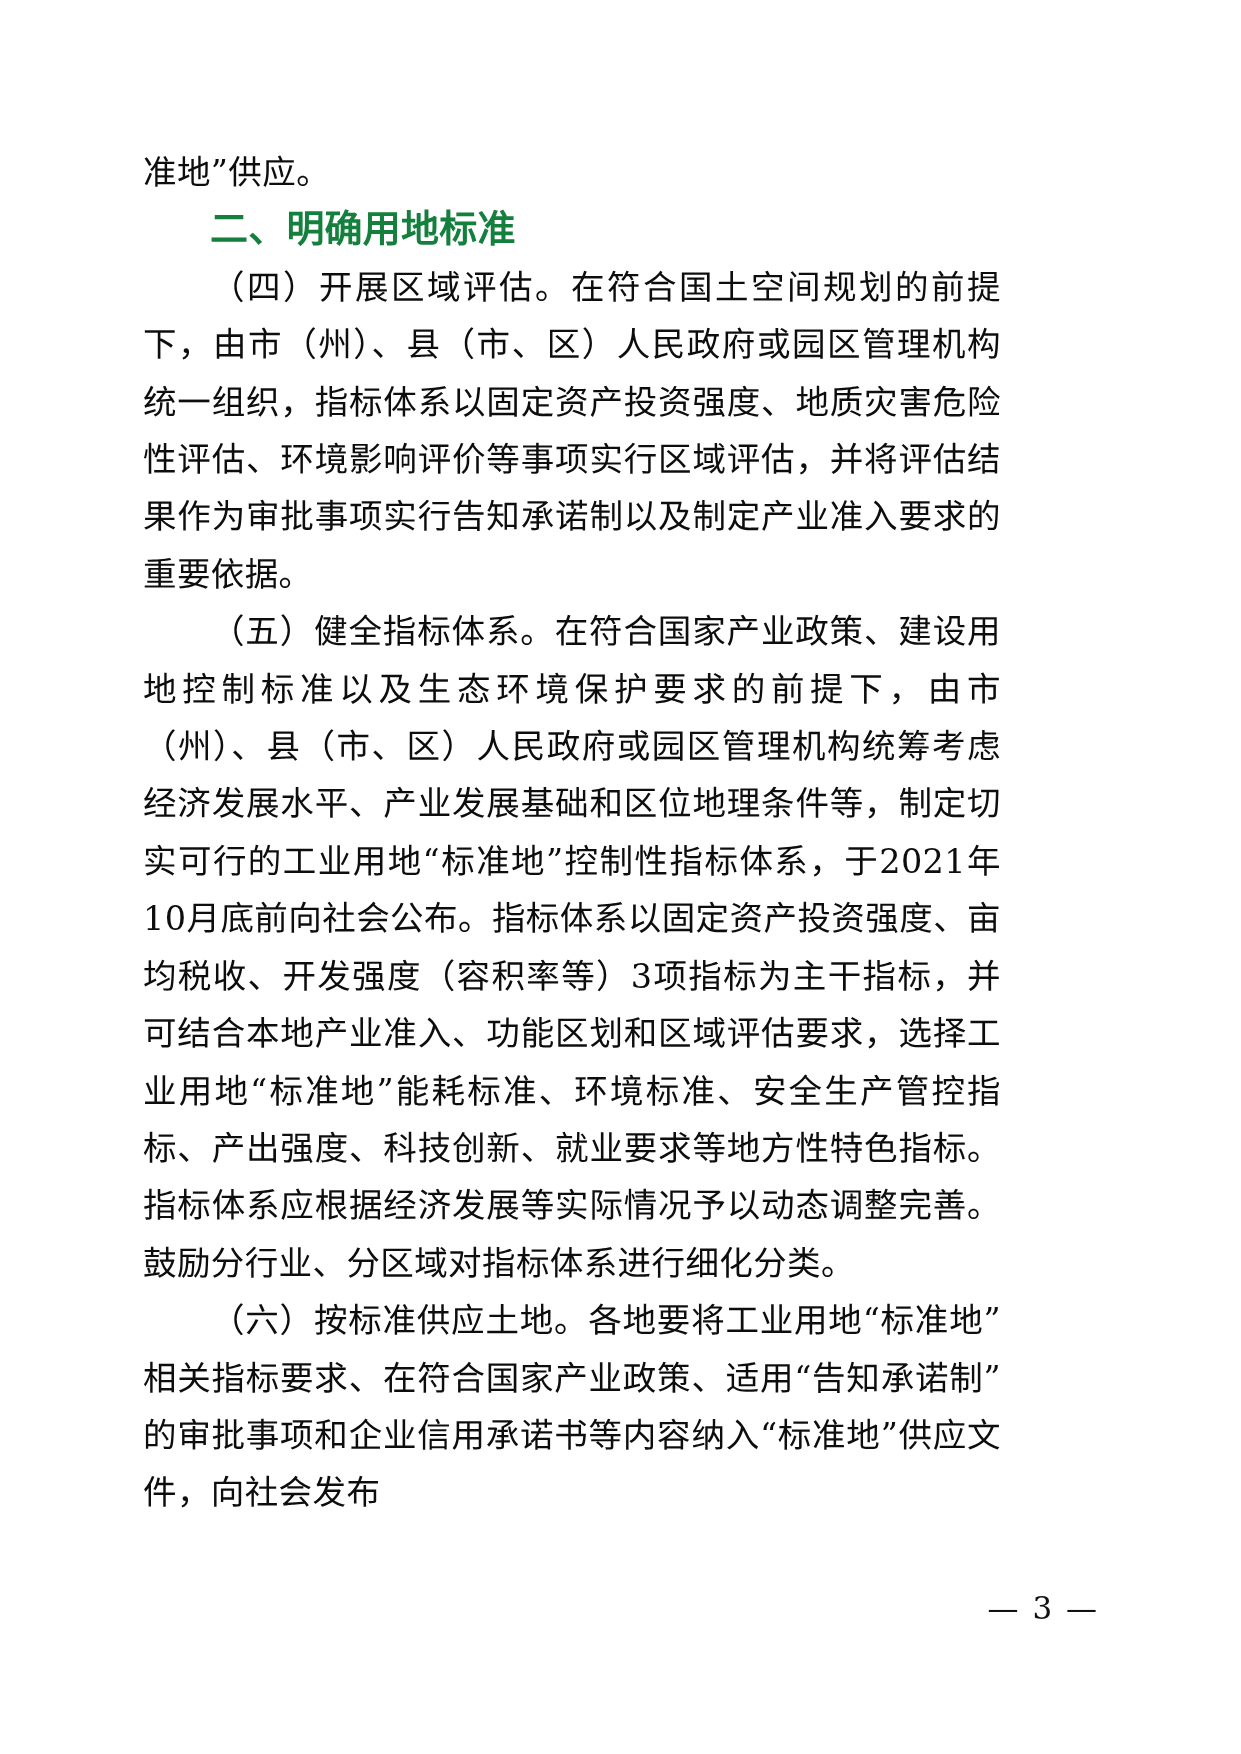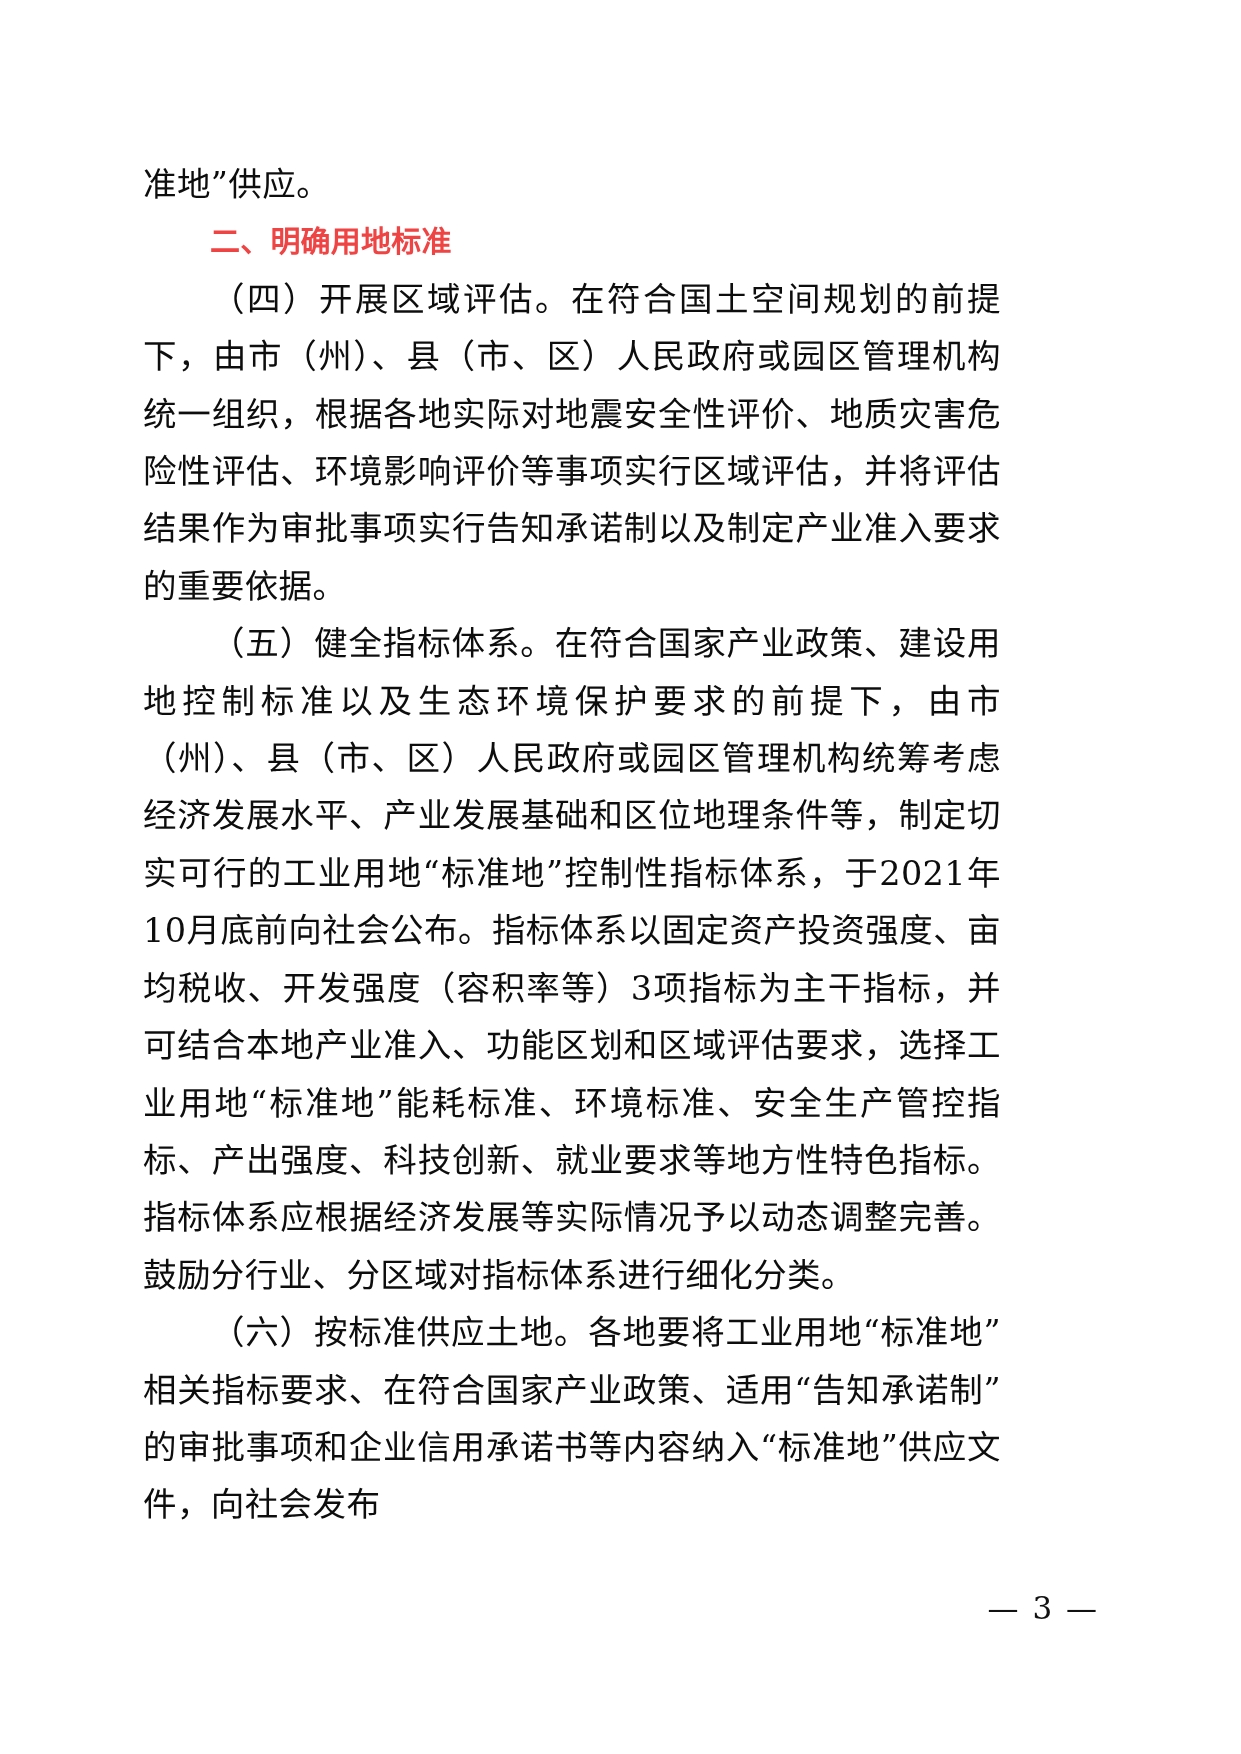--- a/index.html
+++ b/index.html
@@ -18,21 +18,21 @@
     width: 1241px;
     height: 1754px;
     margin: 0 auto;
     background: #ffffff;
     overflow: hidden;
     box-sizing: border-box;
   }
   .content {
     position: absolute;
     left: 143px;
-    top: 156px;
+    top: 144px;
     width: 858px;
   }
   
   .para {
     font-family: "DejaVu Serif", "Liberation Serif", serif;
     font-size: 33.5px;
     line-height: 57.4px;
     letter-spacing: 0.4px;
     text-align: justify;
     text-justify: inter-character;
@@ -42,27 +42,27 @@
   }
   .para.indent {
     text-indent: 68px;
   }
   .para.cont {
     text-indent: 0;
   }
   
   .heading {
     font-family: "DejaVu Sans", "Liberation Sans", sans-serif;
-    font-size: 30px;
+    font-size: 38px;
     line-height: 57.4px;
     font-weight: 700;
     letter-spacing: 0.2px;
     margin: 0;
     text-indent: 67px;
-    color: #ef4444;
+    color: #15803d;
   }
   .page-number {
     position: absolute;
     right: 142px;
     bottom: 128px;
     font-family: "DejaVu Serif", "Liberation Serif", serif;
     font-size: 31px;
     letter-spacing: 2px;
     color: #111111;
     white-space: nowrap;
@@ -71,21 +71,21 @@
 </head>
 <body>
 
 <div class="page">
   <div class="content">
 
     <p class="para cont">准地”供应。</p>
 
     <h2 class="heading">二、明确用地标准</h2>
 
-    <p class="para indent">（四）开展区域评估。在符合国土空间规划的前提下，由市（州）、县（市、区）人民政府或园区管理机构统一组织，根据各地实际对地震安全性评价、地质灾害危险性评估、环境影响评价等事项实行区域评估，并将评估结果作为审批事项实行告知承诺制以及制定产业准入要求的重要依据。</p>
+    <p class="para indent">（四）开展区域评估。在符合国土空间规划的前提下，由市（州）、县（市、区）人民政府或园区管理机构统一组织，指标体系以固定资产投资强度、地质灾害危险性评估、环境影响评价等事项实行区域评估，并将评估结果作为审批事项实行告知承诺制以及制定产业准入要求的重要依据。</p>
 
     <p class="para indent">（五）健全指标体系。在符合国家产业政策、建设用地控制标准以及生态环境保护要求的前提下，由市（州）、县（市、区）人民政府或园区管理机构统筹考虑经济发展水平、产业发展基础和区位地理条件等，制定切实可行的工业用地“标准地”控制性指标体系，于2021年10月底前向社会公布。指标体系以固定资产投资强度、亩均税收、开发强度（容积率等）3项指标为主干指标，并可结合本地产业准入、功能区划和区域评估要求，选择工业用地“标准地”能耗标准、环境标准、安全生产管控指标、产出强度、科技创新、就业要求等地方性特色指标。指标体系应根据经济发展等实际情况予以动态调整完善。鼓励分行业、分区域对指标体系进行细化分类。</p>
 
 
     <p class="para indent">（六）按标准供应土地。各地要将工业用地“标准地”相关指标要求、在符合国家产业政策、适用“告知承诺制”的审批事项和企业信用承诺书等内容纳入“标准地”供应文件，向社会发布</p>
 
   </div>
 
   <div class="page-number">— 3 —</div>
 </div>

